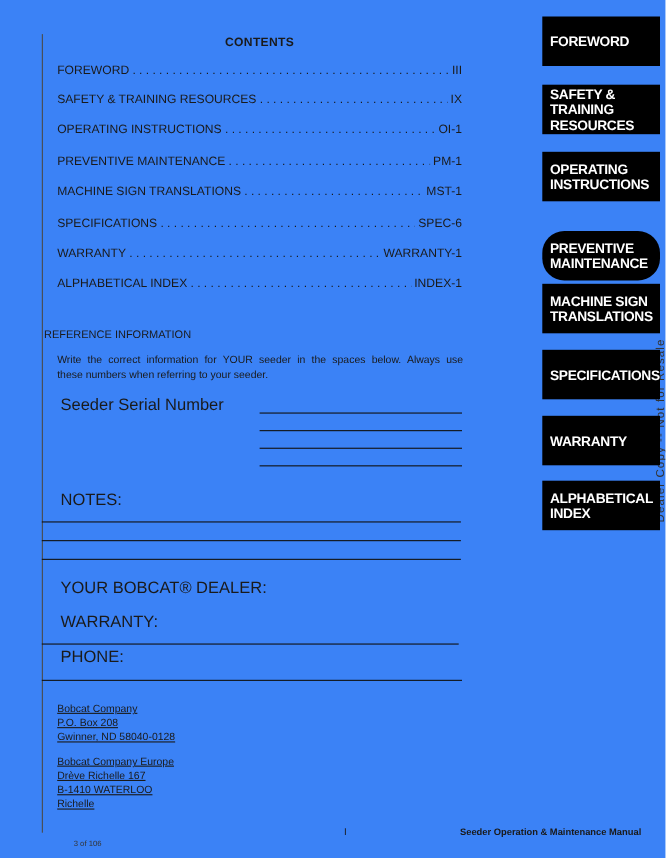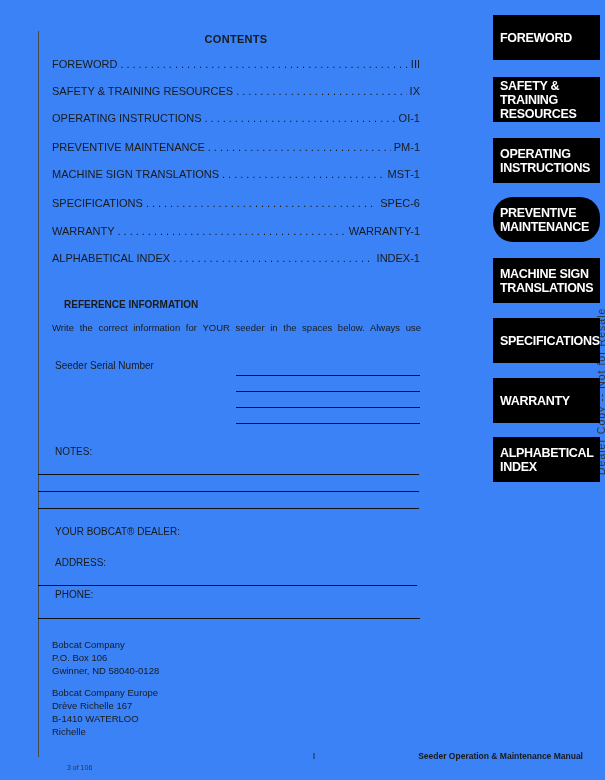--- a/index.html
+++ b/index.html
@@ -37,34 +37,34 @@
   }
   .toc-row .leader {
     flex: 1;
     overflow: hidden;
     white-space: nowrap;
     letter-spacing: 3px;
     margin: 0 3px;
   }
   .ref-heading {
     position: absolute;
-    left: 64px; top: 299px;
-    font-weight: bold;
+    left: 40px; top: 299px;
+    font-weight: normal;
     font-size: 10px;
   }
   .ref-body {
     position: absolute;
     left: 52px; top: 321px; width: 369px;
     font-size: 9.5px;
     line-height: 14px;
   }
   .ref-body .just { text-align: justify; text-align-last: justify; }
-  .small-label { position: absolute; font-size: 10px; }
+  .small-label { position: absolute; font-size: 15px; }
   .blank-line { position: absolute; height: 1px; background: #111; }
-  .addr-block { position: absolute; left: 52px; font-size: 9.5px; line-height: 13px; }
+  .addr-block { position: absolute; left: 52px; font-size: 9.5px; line-height: 13px; text-decoration: underline; }
   .footer-center {
     position: absolute;
     left: 38px; top: 751px; width: 552px;
     text-align: center;
     font-size: 9px;
   }
   .footer-right {
     position: absolute;
     right: 22px; top: 751px;
     font-weight: bold;
@@ -153,44 +153,45 @@
   </div>
   <div class="toc-row" style="top:252px">
     <span>ALPHABETICAL INDEX</span>
     <span class="leader">..........................................................................................</span>
     <span>INDEX-1</span>
   </div>
 
   <div class="ref-heading">REFERENCE INFORMATION</div>
   <div class="ref-body">
     <div class="just">Write the correct information for YOUR seeder in the spaces below. Always use</div>
+    <div>these numbers when referring to your seeder.</div>
   </div>
 
   <div class="small-label" style="left:55px; top:360px">Seeder Serial Number</div>
   <div class="blank-line" style="left:236px; top:375px; width:184px"></div>
   <div class="blank-line" style="left:236px; top:391px; width:184px"></div>
   <div class="blank-line" style="left:236px; top:407px; width:184px"></div>
   <div class="blank-line" style="left:236px; top:423px; width:184px"></div>
 
   <div class="small-label" style="left:55px; top:446px">NOTES:</div>
   <div class="blank-line" style="left:38px; top:474px; width:381px"></div>
   <div class="blank-line" style="left:38px; top:491px; width:381px"></div>
   <div class="blank-line" style="left:38px; top:508px; width:381px"></div>
 
   <div class="small-label" style="left:55px; top:526px">YOUR BOBCAT® DEALER:</div>
 
-  <div class="small-label" style="left:55px; top:557px">ADDRESS:</div>
+  <div class="small-label" style="left:55px; top:557px">WARRANTY:</div>
   <div class="blank-line" style="left:38px; top:585px; width:379px"></div>
 
   <div class="small-label" style="left:55px; top:589px">PHONE:</div>
   <div class="blank-line" style="left:38px; top:618px; width:382px"></div>
 
   <div class="addr-block" style="top:638px">
     <div>Bobcat Company</div>
-    <div>P.O. Box 106</div>
+    <div>P.O. Box 208</div>
     <div>Gwinner, ND 58040-0128</div>
   </div>
   <div class="addr-block" style="top:686px">
     <div>Bobcat Company Europe</div>
     <div>Drève Richelle 167</div>
     <div>B-1410 WATERLOO</div>
     <div>Richelle</div>
   </div>
 
   <div class="footer-center">I</div>
@@ -198,21 +199,21 @@
   <div class="page-count">3 of 106</div>
 
   <div class="watermark">Dealer Copy -- Not for Resale</div>
 
   <div class="tab" style="top: 15px; background: rgb(0, 0, 0); color: rgb(255, 255, 255);">FOREWORD</div>
   <div class="tab" style="top: 138px; background: rgb(0, 0, 0); color: rgb(255, 255, 255);">OPERATING
 INSTRUCTIONS</div>
   <div class="tab" style="top: 77px; background: rgb(0, 0, 0); color: rgb(255, 255, 255);">SAFETY &amp;
 TRAINING
 RESOURCES</div>
-  <div class="tab" style="top: 197px; background: rgb(0, 0, 0); color: rgb(255, 255, 255); border-radius: 20px;">PREVENTIVE
+  <div class="tab" style="top: 210px; background: rgb(0, 0, 0); color: rgb(255, 255, 255); border-radius: 20px;">PREVENTIVE
 MAINTENANCE</div>
   <div class="tab" style="top: 258px; background: rgb(0, 0, 0); color: rgb(255, 255, 255);">MACHINE SIGN
 TRANSLATIONS</div>
   <div class="tab" style="top: 318px; background: rgb(0, 0, 0); color: rgb(255, 255, 255);">SPECIFICATIONS</div>
   <div class="tab" style="top: 378px; background: rgb(0, 0, 0); color: rgb(255, 255, 255);">WARRANTY</div>
   <div class="tab" style="top: 437px; background: rgb(0, 0, 0); color: rgb(255, 255, 255);">ALPHABETICAL
 INDEX</div>
 
 </div>
 

